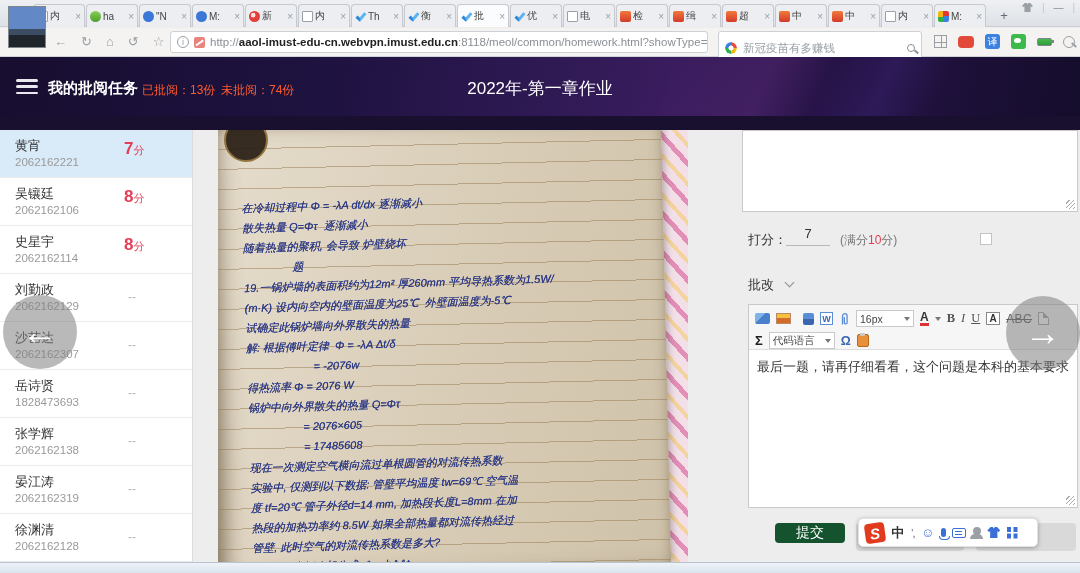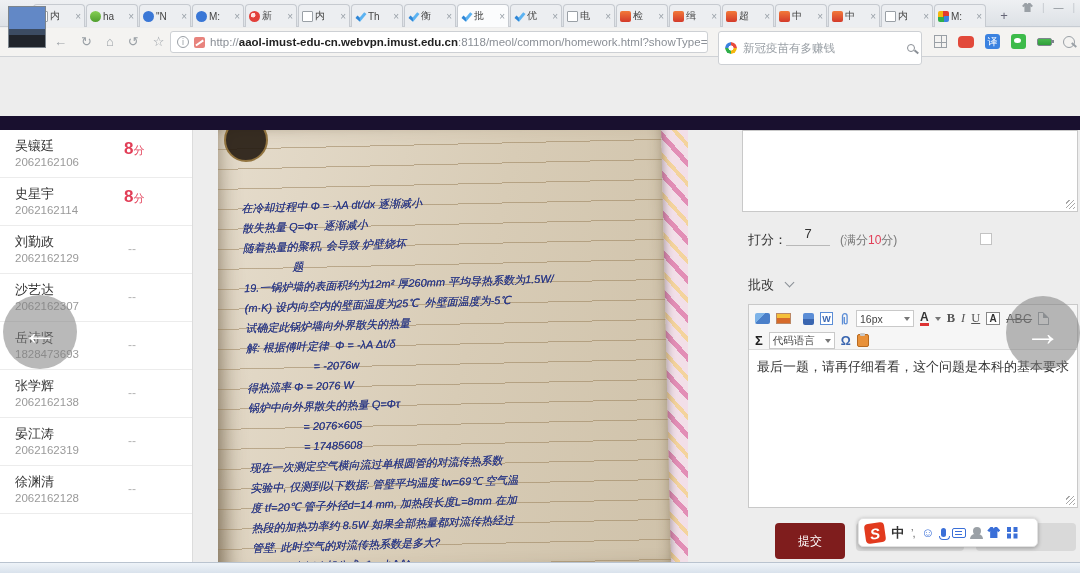--- a/index.html
+++ b/index.html
@@ -119,21 +119,21 @@
   .ti-Abox{width:14px;height:13px;border:1px solid #888;font-size:10px;font-weight:bold;text-align:center;line-height:12px;color:#333;background:#fff}
   .ti-abc{font-size:12px;text-decoration:line-through;color:#555;letter-spacing:.4px}
   .ti-page{width:11px;height:13px;background:#fff;border:1px solid #9aa0a6;position:relative}
   .ti-page::after{content:"";position:absolute;right:-1px;top:-1px;border:3px solid;border-color:#f6f6f6 #f6f6f6 #9aa0a6 #9aa0a6}
   .ti-sigma{font-size:13px;font-weight:bold;color:#222}
   .ti-omega{font-size:12.5px;color:#3a66b0;font-weight:bold}
   .ti-paste{width:12px;height:13px;background:#e8913a;border:1px solid #b86a20;border-radius:2px;position:relative}
   .ti-paste::before{content:"";position:absolute;left:2.5px;top:-2px;width:5px;height:3px;background:#c9c9c9;border-radius:1px}
   .ebody{padding:8px 8px;font-size:13px;color:#333;line-height:18px}
 
-  .btn-submit{position:absolute;left:775px;top:523px;width:70px;height:36px;background:#7f1d1d;border-radius:4px;color:#fff;font-size:12px;display:flex;align-items:center;justify-content:center;z-index:3}
+  .btn-submit{position:absolute;left:775px;top:523px;width:70px;height:20px;background:#14532d;border-radius:4px;color:#fff;font-size:14px;display:flex;align-items:center;justify-content:center;z-index:3}
   .btn-grey2{position:absolute;left:856px;top:523px;width:108px;height:28px;background:#d9d9d9;border-radius:4px;z-index:3}
   .btn-grey3{position:absolute;left:976px;top:523px;width:100px;height:28px;background:#d9d9d9;border-radius:4px;z-index:3}
 
   
   .imebar{position:absolute;left:858px;top:518px;width:180px;height:29px;background:#fff;border:1px solid #e2e2e2;border-radius:5px;box-shadow:0 1px 4px rgba(0,0,0,.3);display:flex;align-items:center;gap:6.5px;padding:0 6px;z-index:40}
   .slogo{width:20px;height:20px;background:#e23a1e;border-radius:4px;color:#fff;font-weight:bold;font-style:italic;font-size:15px;display:flex;align-items:center;justify-content:center;transform:rotate(-8deg);flex:none}
   .ime-zh{font-size:13px;color:#333;font-weight:bold}
   .ime-punct{font-size:11px;color:#666;letter-spacing:-1px}
   .ime-smile{font-size:13px;color:#3a6fd8;line-height:13px}
   .ime-mic{width:5px;height:9px;background:#3a6fd8;border-radius:3px;position:relative;flex:none}
@@ -297,24 +297,40 @@
     <div class="exticons">
       <span class="ext-grid"></span>
       <span class="ext-game"></span>
       <span class="ext-trans">译</span>
       <span class="ext-wechat"></span>
       <span class="ext-batt"></span>
       <span class="ext-wrench"></span>
     </div>
   </div>
 
+  <div class="appheader">
+    <div class="hamburger">
+        <i></i>
+        <i></i>
+        <i></i>
+      </div>
+    <div class="hd-title">我的批阅任务</div>
+    <div class="hd-graded">已批阅：13份</div>
+    <div class="hd-ungraded">未批阅：74份</div>
+    <div class="hd-page">2022年-第一章作业</div>
+  </div>
   <div class="darkstrip"></div>
 
   <div class="sidebar">
 
+      <div class="stud selected">
+        <div class="sname">黄宵</div>
+        <div class="sid">2062162221</div>
+        <div class="sscore"><span>7</span><span class="sunit">分</span></div>
+      </div>
 
       <div class="stud">
         <div class="sname">吴镶廷</div>
         <div class="sid">2062162106</div>
         <div class="sscore"><span>8</span><span class="sunit">分</span></div>
       </div>
 
       <div class="stud">
         <div class="sname">史星宇</div>
         <div class="sid">2062162114</div>

